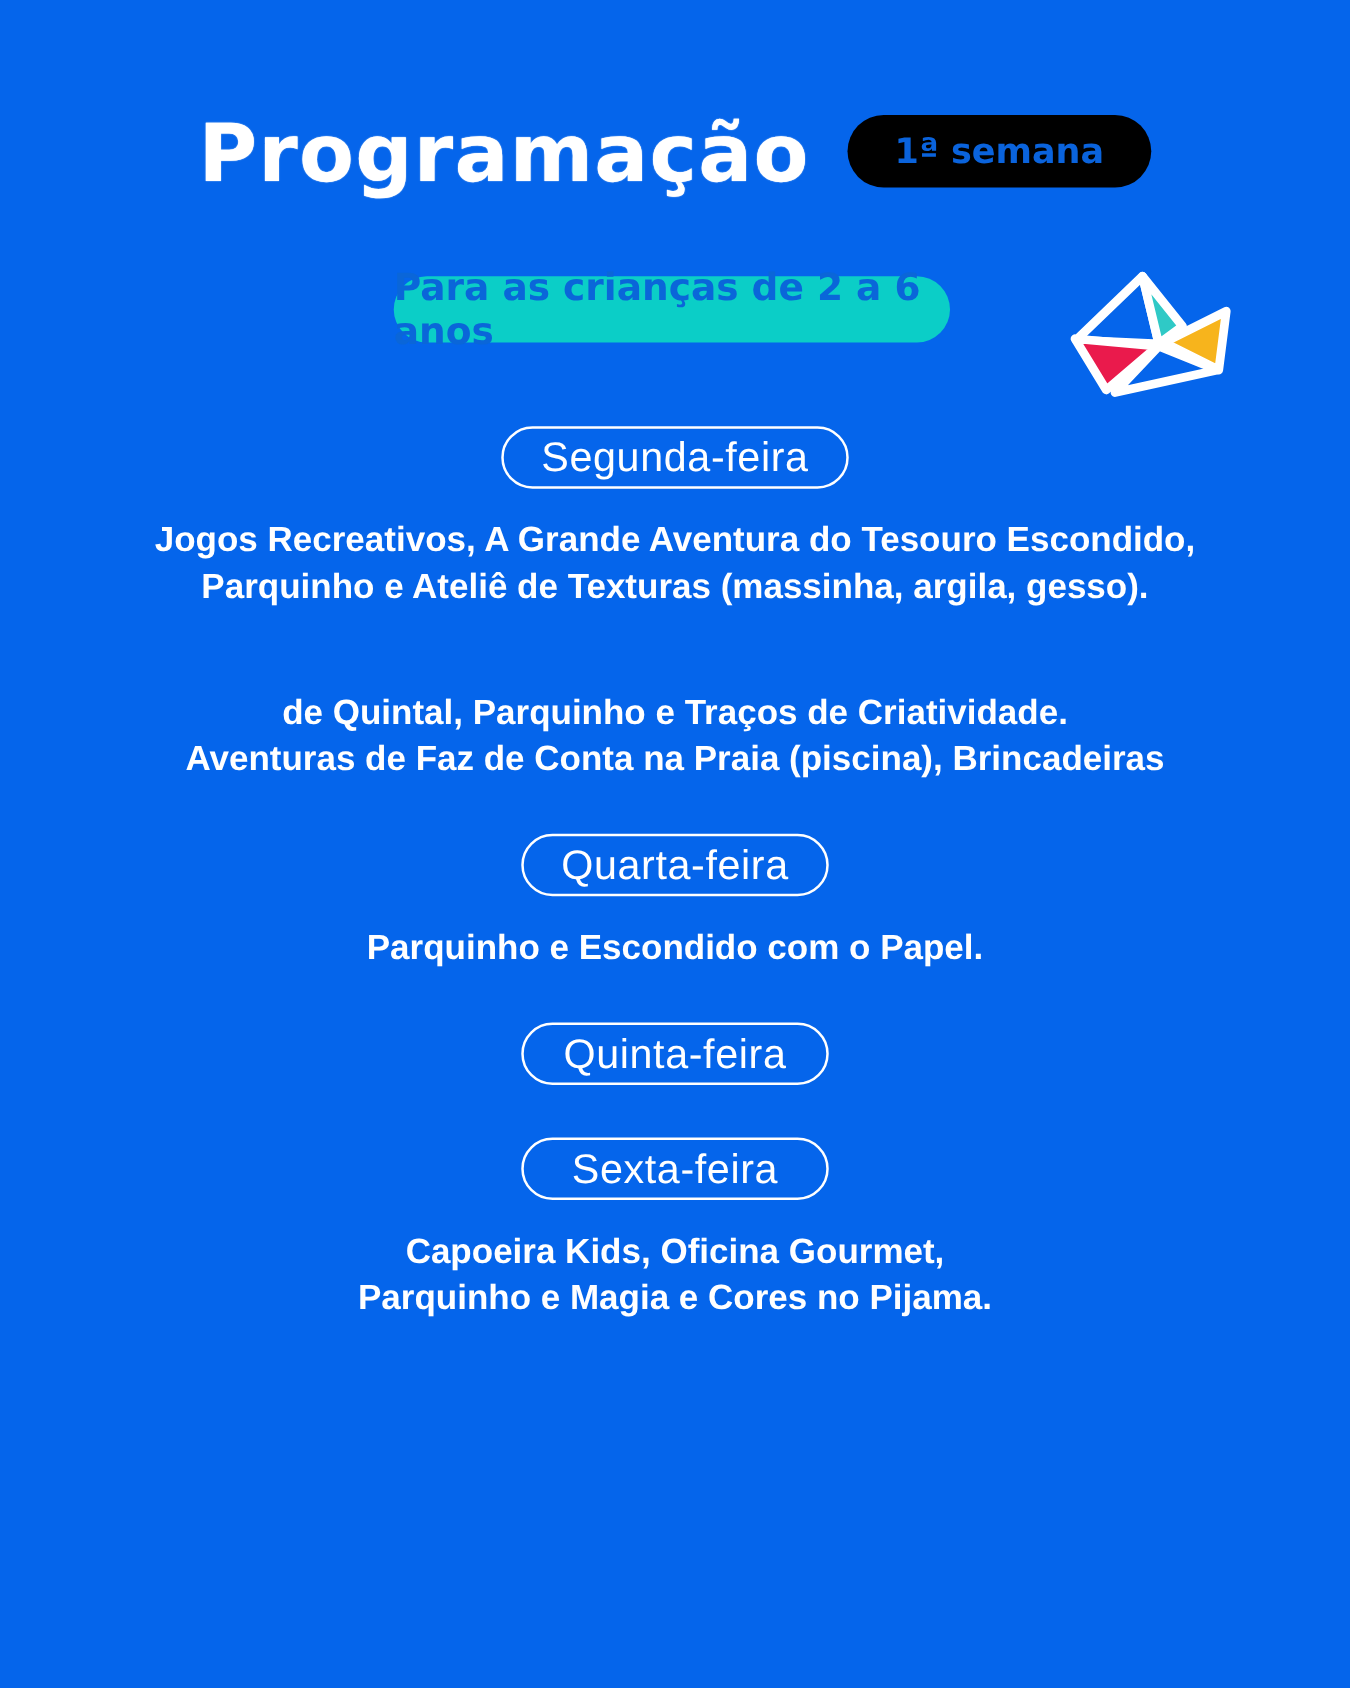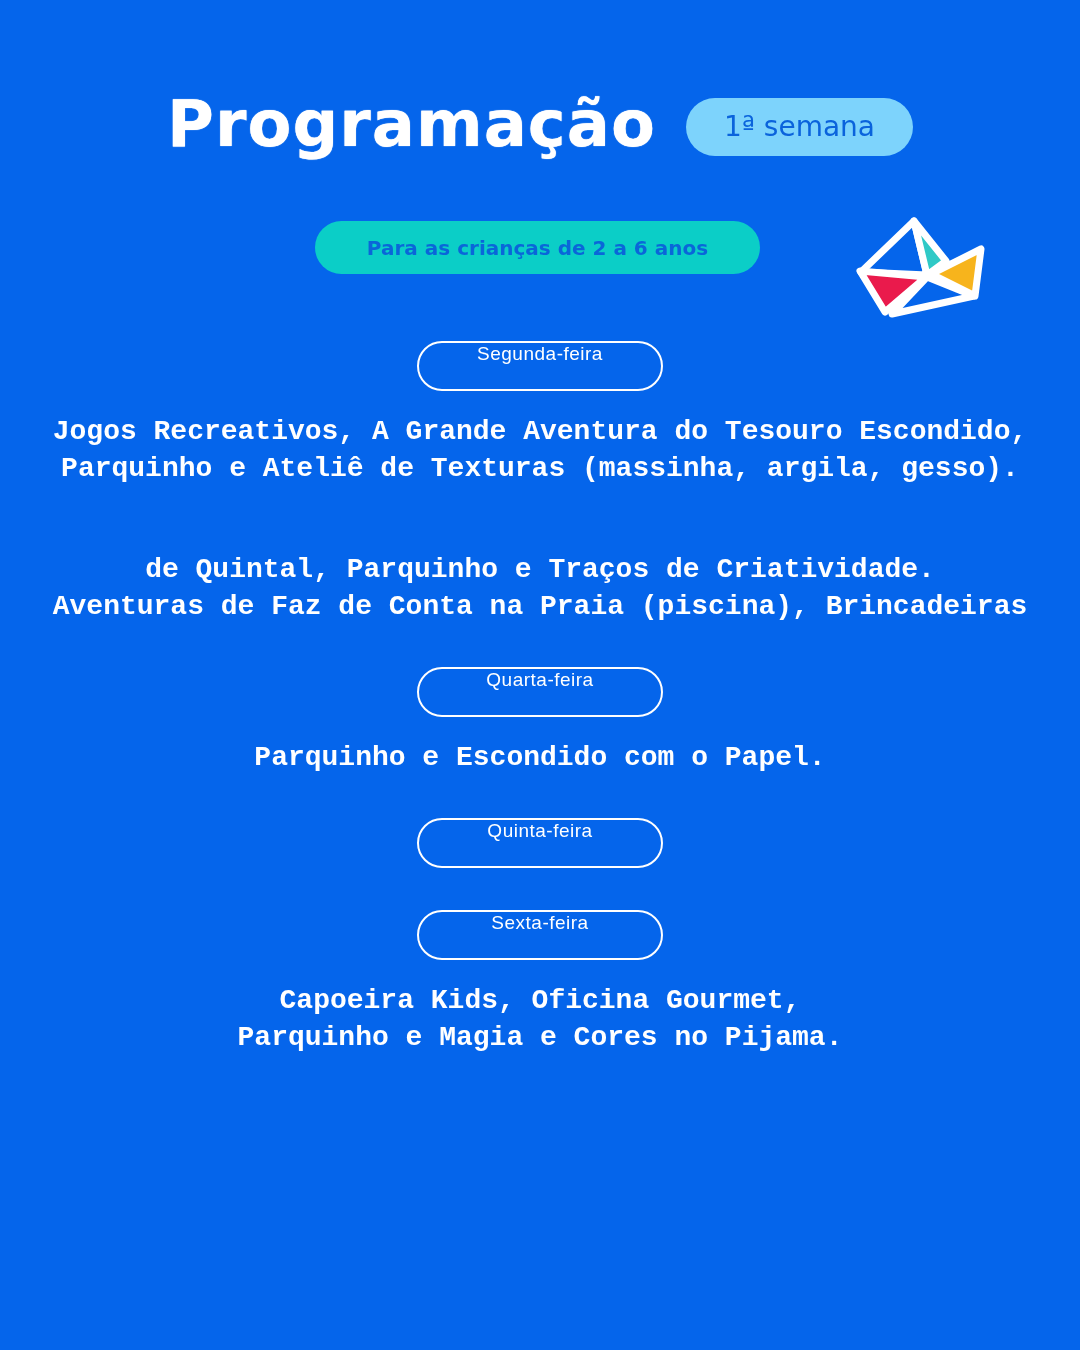--- a/index.html
+++ b/index.html
@@ -17,60 +17,60 @@
   }
 
   
   .header {
     position: absolute;
     top: 92px;
     left: 0;
     width: 100%;
     display: flex;
     justify-content: center;
-    align-items: flex-end;
+    align-items: flex-start;
     gap: 30px;
   }
   .title {
     margin: 0;
     color: #FFFFFF;
     font-family: "DejaVu Sans", sans-serif;
     font-weight: bold;
     font-size: 64px;
     letter-spacing: 1px;
     line-height: 1;
     text-shadow: 0 0 1px #ffffff;
   }
   .week-badge {
-    background: #7dd3fc;
+    background: #000000;
     color: #0A63DC;
     border-radius: 999px;
     padding: 15px 38px;
     font-family: "DejaVu Sans", sans-serif;
-    font-weight: normal;
+    font-weight: bold;
     font-size: 28px;
     line-height: 1;
   }
 
   
   .audience-pill {
     position: absolute;
     top: 221px;
     left: 315px;
     width: 445px;
     height: 53px;
     background: #0BCEC7;
     border-radius: 999px;
     display: flex;
     align-items: center;
     justify-content: center;
     color: #0A66D9;
     font-family: "DejaVu Sans", sans-serif;
     font-weight: bold;
-    font-size: 20px;
+    font-size: 30px;
     box-sizing: border-box;
   }
 
   
   .boat {
     position: absolute;
     top: 206px;
     left: 852px;
     width: 150px;
     height: 130px;
@@ -92,34 +92,34 @@
     align-items: center;
     margin-bottom: 42px;
   }
   .day-pill {
     min-width: 246px;
     height: 50px;
     box-sizing: border-box;
     border: 2.5px solid #FFFFFF;
     border-radius: 999px;
     display: flex;
-    align-items: flex-start;
+    align-items: center;
     justify-content: center;
     color: #FFFFFF;
     font-family: "Liberation Sans", sans-serif;
     font-weight: 400;
-    font-size: 19px;
+    font-size: 33px;
     letter-spacing: 0.5px;
     padding: 0 30px;
   }
   .day-desc {
     margin: 22px 0 0 0;
     text-align: center;
     color: #FFFFFF;
-    font-family: Liberation Mono, monospace;
+    font-family: Liberation Sans, sans-serif;
     font-weight: bold;
     font-size: 28px;
     line-height: 37px;
   }
   .day-desc .line { display: block; }
 </style>
 </head>
 <body>
 
 <div class="page">

